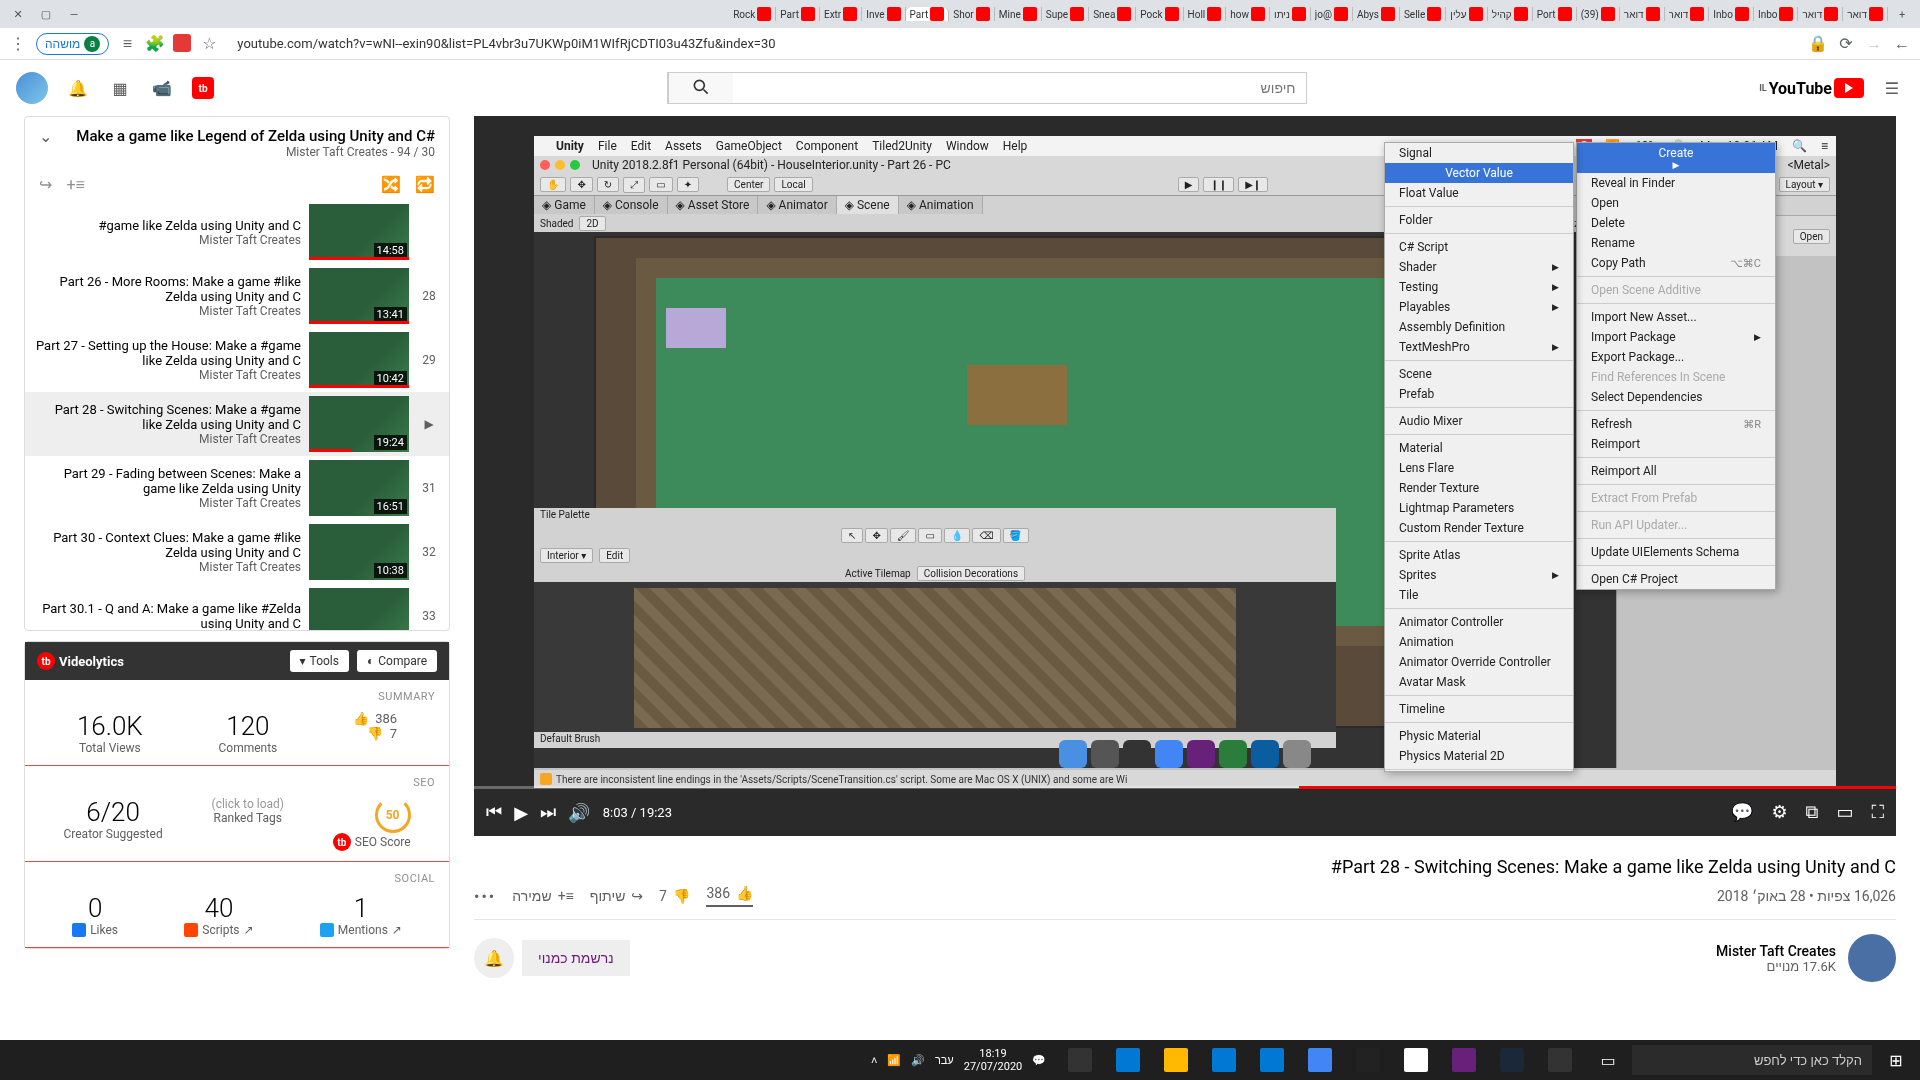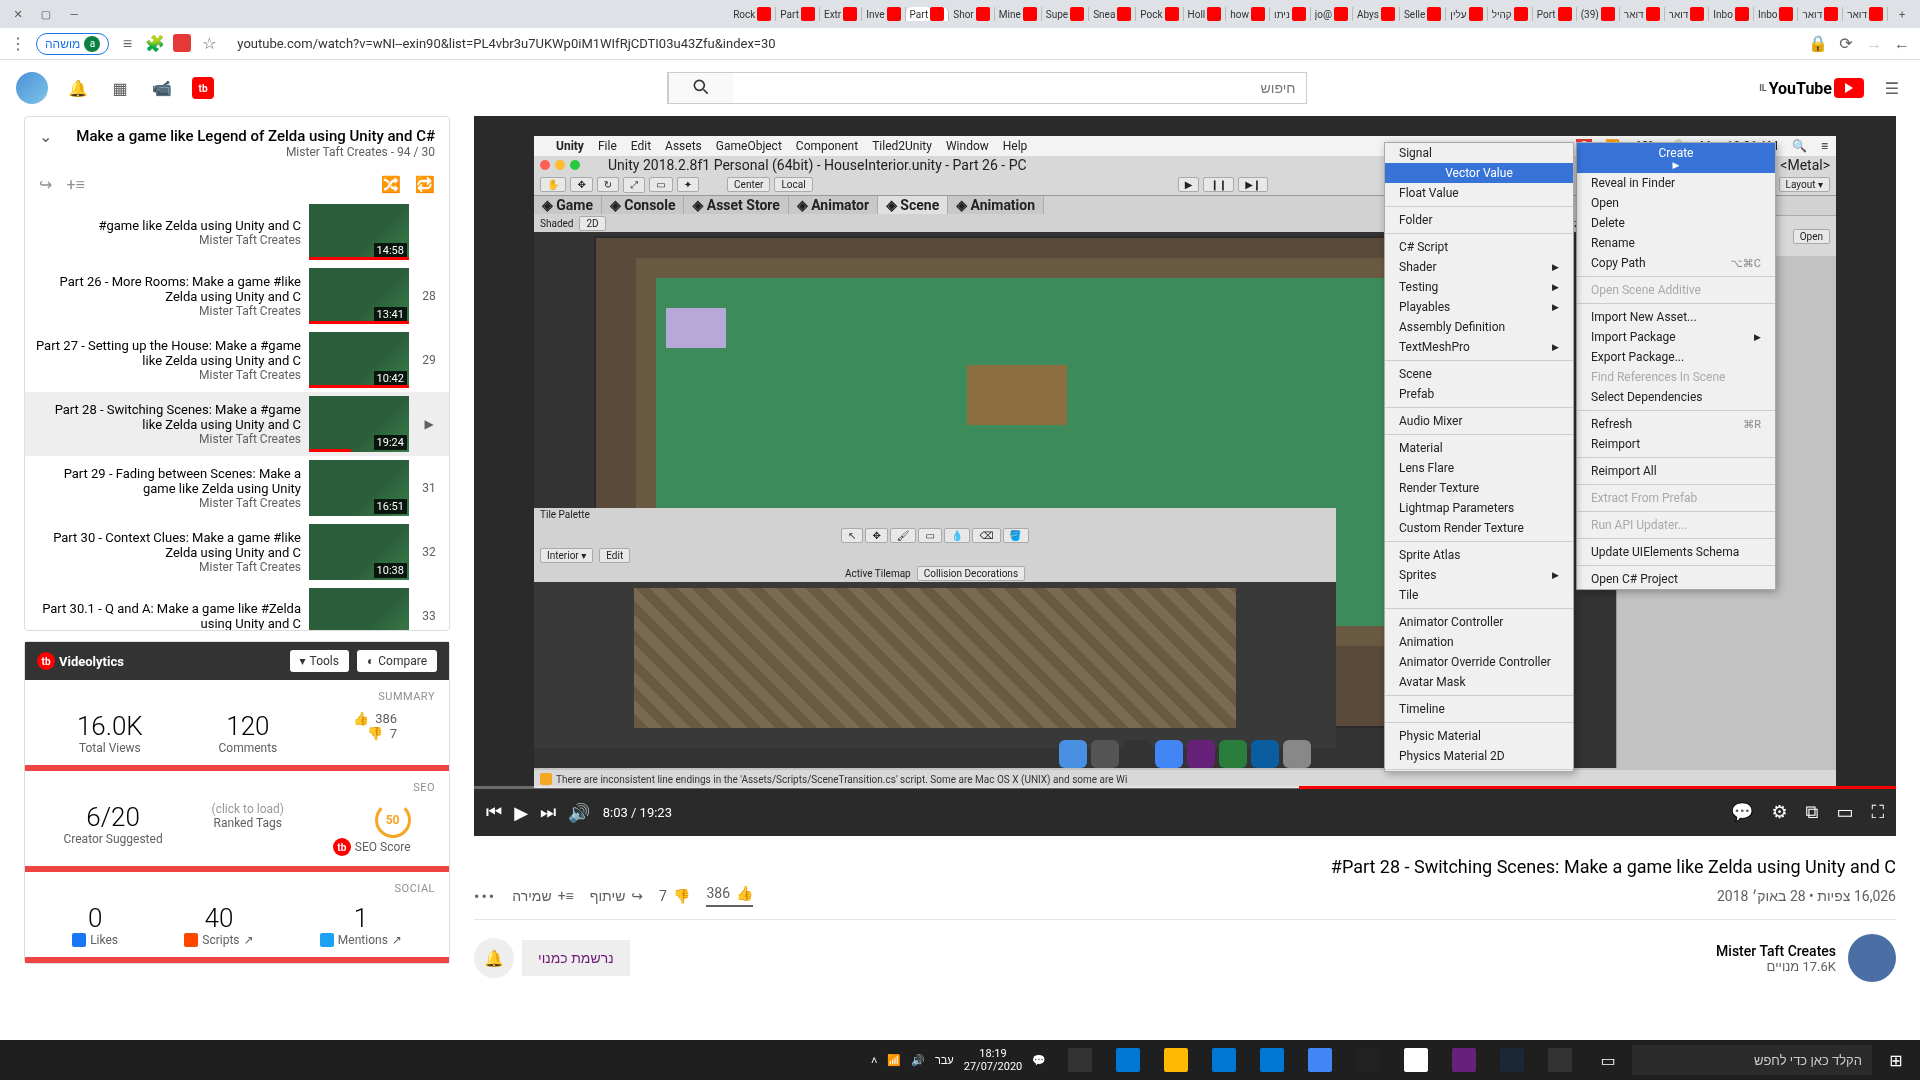--- a/index.html
+++ b/index.html
@@ -85,43 +85,43 @@
 .pl-thumb { width: 100px; height: 56px; background: linear-gradient(135deg, #2a5d3a 60%, #3a7d4a); position: relative; flex-shrink: 0; }
 .pl-thumb .dur { position: absolute; bottom: 2px; right: 2px; background: rgba(0,0,0,0.8); color: #fff; font-size: 11px; padding: 1px 3px; }
 .pl-thumb .redbar { position: absolute; bottom: 0; left: 0; height: 3px; background: #f00; }
 
 
 .vlytics { border: 1px solid #ddd; border-radius: 4px; padding: 0; }
 .vlytics-header { background: #333; color: #fff; padding: 8px 12px; display: flex; justify-content: space-between; align-items: center; font-size: 13px; }
 .vlytics-btn { background: #fff; color: #333; padding: 4px 10px; border-radius: 3px; font-size: 12px; display: flex; align-items: center; gap: 4px; }
 .vlytics-logo { font-weight: bold; display: flex; align-items: center; gap: 4px; }
 .vl-badge { width: 18px; height: 18px; background: #f00; border-radius: 50%; color: #fff; font-size: 10px; display: flex; align-items: center; justify-content: center; font-weight: bold; }
-.vlytics-section { padding: 10px 14px; border-bottom: 6px solid #ef4444; }
+.vlytics-section { padding: 10px 14px; border-bottom: 1px solid #ef4444; }
 .vlytics-label { font-size: 11px; color: #909090; letter-spacing: 0.5px; }
 .vlytics-row { display: flex; justify-content: space-around; margin-top: 8px; }
 .vlytics-stat { text-align: center; }
 .vlytics-stat .big { font-size: 26px; font-weight: 300; }
 .vlytics-stat .sm { font-size: 12px; color: #606060; display: flex; align-items: center; gap: 4px; justify-content: center; }
 .mini-stat { display: flex; align-items: center; gap: 6px; font-size: 13px; color: #606060; }
 .seo-ring { width: 36px; height: 36px; border: 3px solid #f5a623; border-top-color: transparent; border-radius: 50%; display: flex; align-items: center; justify-content: center; font-size: 12px; color: #f5a623; font-weight: bold; }
 
 
 .unity-screen { position: absolute; top: 20px; left: 60px; right: 60px; bottom: 48px; background: #c2c2c2; direction: ltr; font-size: 11px; color: #222; }
 .mac-menubar { height: 20px; background: rgba(245,245,245,0.95); display: flex; align-items: center; padding: 0 8px; gap: 14px; font-size: 12px; }
 .mac-menubar .spacer { flex: 1; }
 .mac-menubar .item { color: #222; }
-.unity-titlebar { height: 18px; background: #d8d8d8; display: flex; align-items: center; padding: 0 6px; gap: 20px; font-size: 14px; }
+.unity-titlebar { height: 18px; background: #d8d8d8; display: flex; align-items: center; padding: 0 6px; gap: 4px; font-size: 12px; }
 .traffic { display: flex; gap: 5px; margin-right: 8px; }
 .traffic span { width: 10px; height: 10px; border-radius: 50%; }
 .tr-r { background: #ff5f56; } .tr-y { background: #ffbd2e; } .tr-g { background: #27c93f; }
 .unity-toolbar { height: 22px; background: #d8d8d8; display: flex; align-items: center; padding: 0 6px; gap: 4px; border-bottom: 1px solid #999; }
 .u-btn { background: #e8e8e8; border: 1px solid #aaa; padding: 1px 6px; font-size: 10px; border-radius: 2px; }
 .unity-body { display: flex; height: calc(100% - 80px); }
 .scene-area { flex: 1; background: #333; position: relative; }
-.scene-tabs { height: 18px; background: #d2d2d2; display: flex; font-size: 14px; font-weight: bold; }
+.scene-tabs { height: 18px; background: #d2d2d2; display: flex; font-size: 12px; }
 .scene-tab { padding: 2px 8px; border-right: 1px solid #aaa; background: #c8c8c8; display: flex; align-items: center; gap: 3px; }
 .scene-tab.active { background: #e0e0e0; }
 .game-view { position: absolute; top: 40px; left: 60px; right: 120px; bottom: 40px; background: #5a4a3a; border: 2px solid #2a2a2a; }
 .room { position: absolute; top: 20px; left: 40px; right: 40px; bottom: 80px; background: #3d8b5a; border: 20px solid #6b5a42; }
 .tooltip-yellow { position: absolute; bottom: 100px; left: 50%; transform: translateX(-50%); background: #ffcc33; padding: 2px 6px; font-size: 10px; border-radius: 2px; }
 .tooltip-dark { position: absolute; bottom: 90px; right: 20px; background: rgba(40,40,40,0.9); color: #ccc; padding: 3px 8px; font-size: 10px; }
 .context-menu { position: absolute; background: #f0f0f0; border: 1px solid #aaa; box-shadow: 2px 2px 8px rgba(0,0,0,0.3); font-size: 12px; min-width: 180px; }
 .ctx-item { padding: 3px 14px; display: flex; justify-content: space-between; align-items: center; }
 .ctx-item.hl { background: #3874d8; color: #fff; flex-direction: column; }
 .ctx-item.disabled { color: #aaa; }
@@ -395,20 +395,21 @@
                   <span class="u-btn">🪣</span>
                 </div>
                 <div style="height:18px;background:#d2d2d2;display:flex;gap:6px;align-items:center;font-size:10px;padding:0 6px;color:#222">
                   <span class="u-btn"><span>Interior</span> ▾</span>
                   <span class="u-btn">Edit</span>
                 </div>
                 <div style="height:18px;background:#d2d2d2;display:flex;justify-content:center;gap:6px;align-items:center;font-size:10px;color:#222">
                   <span>Active Tilemap</span>
                   <span class="u-btn">Collision Decorations</span>
                 </div>
+                <div style="position:absolute;bottom:0;left:0;right:0;height:16px;background:#d2d2d2;font-size:10px;padding:1px 6px;color:#222">Default Brush</div>
                 <div style="position:absolute;top:80px;left:100px;right:100px;bottom:20px;background:repeating-linear-gradient(45deg,#6b5a42,#6b5a42 10px,#7a6a52 10px,#7a6a52 20px)"></div>
               </div>
             </div>
             <div class="inspector-panel">
               <div class="insp-header">◉ <span>Inspector</span></div>
               <div style="padding:6px;display:flex;align-items:center;gap:6px;background:#d8d8d8">
                 <div style="width:28px;height:28px;background:#888"></div>
                 <span>ScriptableObjects</span>
                 <span class="u-btn" style="margin-left:auto">Open</span>
               </div>

